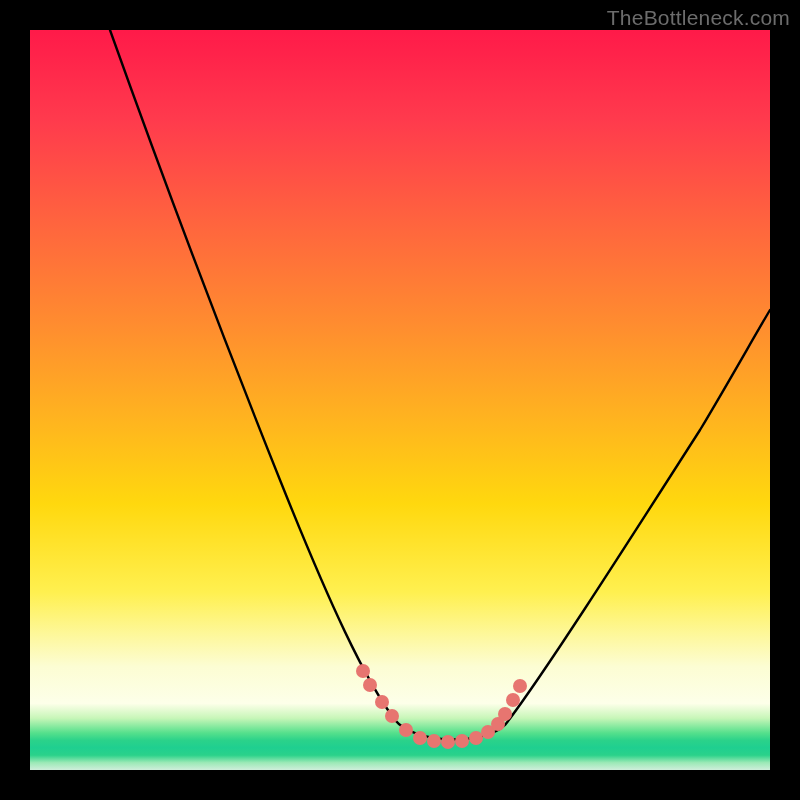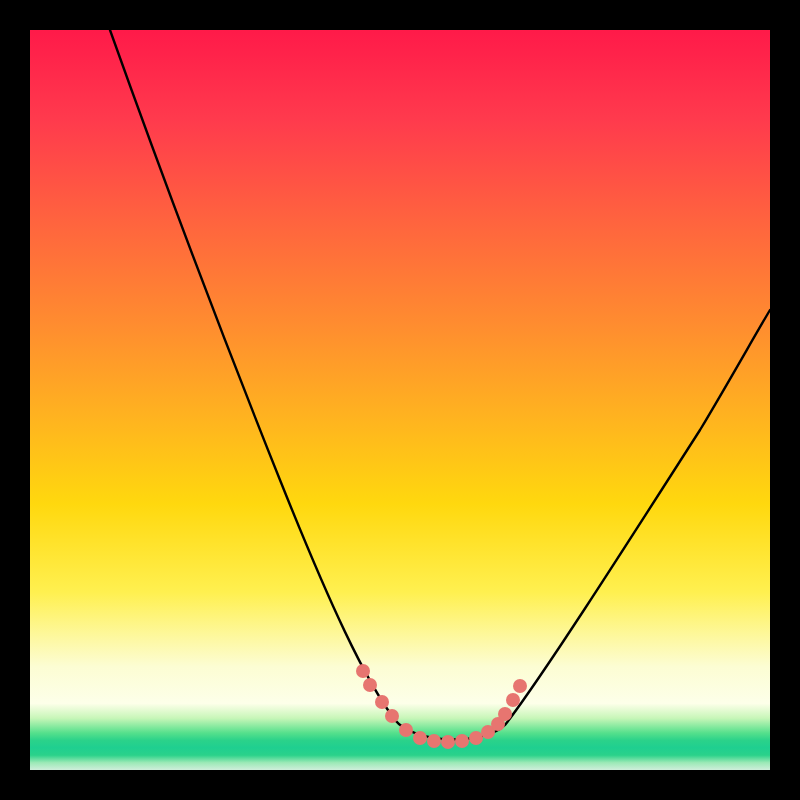--- a/index.html
+++ b/index.html
@@ -59,20 +59,21 @@
     position: absolute;
     top: 0;
     left: 0;
   }
 </style>
 </head>
 <body>
 
 <div class="frame">
 
+  <div class="watermark">TheBottleneck.com</div>
 
   <div class="plot">
 
     <svg class="curve" width="740" height="740" viewBox="0 0 740 740">
       <path fill="none" stroke-width="2.4" stroke-linecap="round" d="M 80 0
                C 130 140, 190 300, 250 450
                C 300 575, 335 650, 365 690
                C 385 715, 455 715, 475 695
                C 510 650, 590 525, 670 400
                C 700 350, 725 305, 740 280" stroke="#000000"></path>

